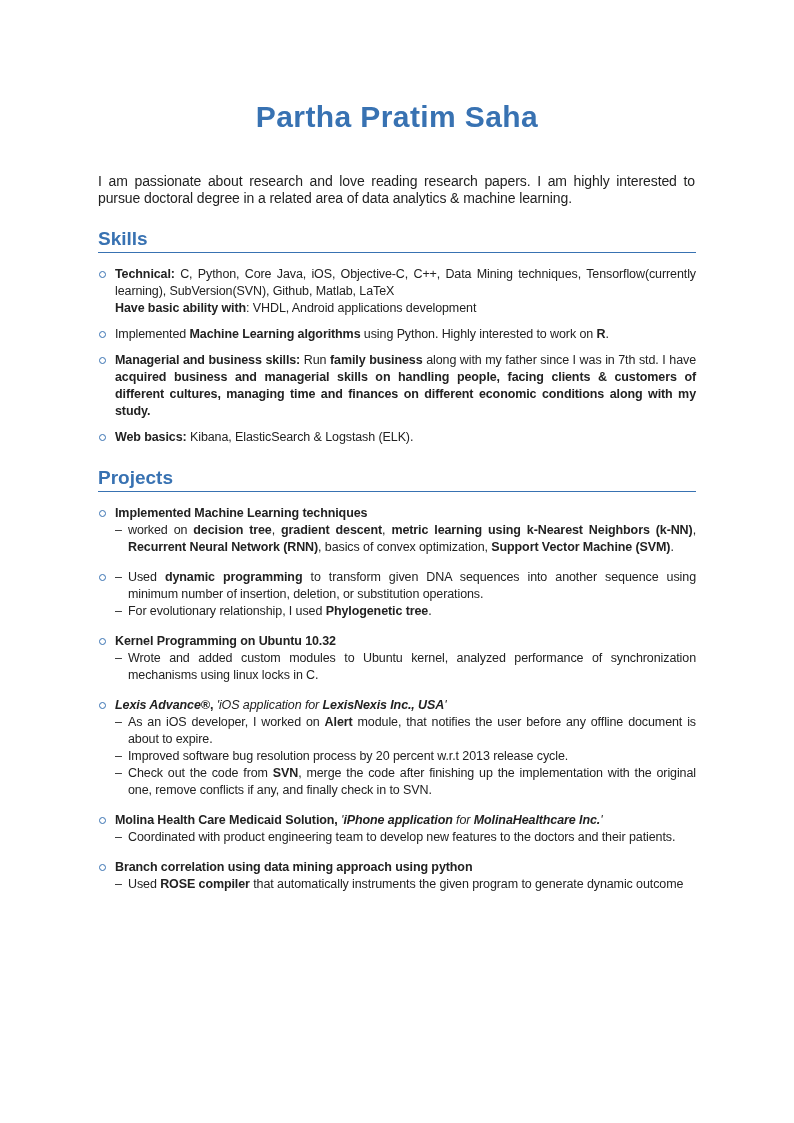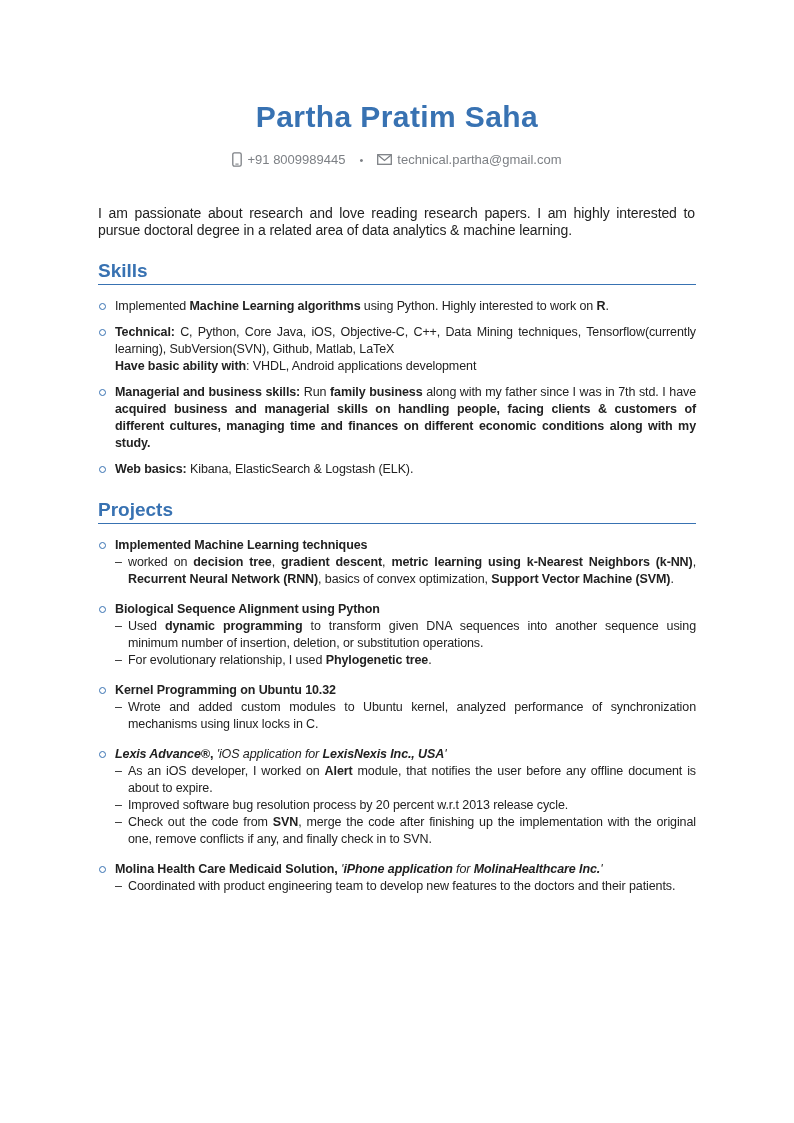--- a/index.html
+++ b/index.html
@@ -62,52 +62,35 @@
   }
   svg{display:block;}
 </style>
 </head>
 <body>
 
 <div class="page">
 
   <header class="header">
     <h1 class="name">Partha Pratim Saha</h1>
-    <div class="contact-row">
-      <span class="icon">
-        <svg width="10" height="15" viewBox="0 0 10 15">
-          <rect x="0.8" y="0.8" width="8.4" height="13.4" rx="1.6" fill="none" stroke="#7d8085" stroke-width="1.3"></rect>
-          <line x1="3.4" y1="12.1" x2="6.6" y2="12.1" stroke="#7d8085" stroke-width="1.1"></line>
-        </svg>
-      </span>
-      <span>+91 8009989445</span>
-      <span class="sep">•</span>
-      <span class="icon">
-        <svg width="15" height="11" viewBox="0 0 15 11">
-          <rect x="0.7" y="0.7" width="13.6" height="9.6" fill="none" stroke="#7d8085" stroke-width="1.3"></rect>
-          <path d="M1.2 1.2 L7.5 6.4 L13.8 1.2" fill="none" stroke="#7d8085" stroke-width="1.3"></path>
-        </svg>
-      </span>
-      <span>technical.partha@gmail.com</span>
-    </div>
   </header>
 
   <p class="summary">I am passionate about research and love reading research papers. I am highly interested to pursue doctoral degree in a related area of data analytics &amp; machine learning.</p>
 
   <div id="sections-root">
       <section class="cv-section section-skills">
         <h2 class="section-title">Skills</h2>
         <ul>
           <li class="item">
             <span class="ring"></span>
-            <div><span>Implemented </span><span style="font-weight: 700;">Machine Learning algorithms</span><span> using Python. Highly interested to work on </span><span style="font-weight: 700;">R</span><span>.</span></div>
+            <div><span style="font-weight: 700;">Technical:</span><span>  C, Python, Core Java, iOS, Objective-C, C++, Data Mining techniques, Tensorflow(currently learning), SubVersion(SVN), Github, Matlab, LaTeX</span><br><span style="font-weight: 700;">Have basic ability with</span><span>: VHDL, Android applications development</span></div>
           </li>
           <li class="item">
             <span class="ring"></span>
-            <div><span style="font-weight: 700;">Technical:</span><span>  C, Python, Core Java, iOS, Objective-C, C++, Data Mining techniques, Tensorflow(currently learning), SubVersion(SVN), Github, Matlab, LaTeX</span><br><span style="font-weight: 700;">Have basic ability with</span><span>: VHDL, Android applications development</span></div>
+            <div><span>Implemented </span><span style="font-weight: 700;">Machine Learning algorithms</span><span> using Python. Highly interested to work on </span><span style="font-weight: 700;">R</span><span>.</span></div>
           </li>
           <li class="item">
             <span class="ring"></span>
             <div><span style="font-weight: 700;">Managerial and business skills:</span><span> Run </span><span style="font-weight: 700;">family business</span><span> along with my father since I was in 7th std. I have </span><span style="font-weight: 700;">acquired business and managerial skills on handling people, facing clients &amp; customers of different cultures, managing time and finances on different economic conditions along with my study.</span></div>
           </li>
           <li class="item">
             <span class="ring"></span>
             <div><span style="font-weight: 700;">Web basics:</span><span> Kibana, ElasticSearch &amp; Logstash (ELK).</span></div>
           </li>
         </ul>
@@ -120,21 +103,20 @@
             <div><span style="font-weight: 700;">Implemented Machine Learning techniques</span></div>
             <ul class="sub-list">
               <li class="sub-item">
                 <span class="dash">–</span>
                 <div><span>worked on </span><span style="font-weight: 700;">decision tree</span><span>, </span><span style="font-weight: 700;">gradient descent</span><span>, </span><span style="font-weight: 700;">metric learning using k-Nearest Neighbors (k-NN)</span><span>, </span><span style="font-weight: 700;">Recurrent Neural Network (RNN)</span><span>, basics of convex optimization, </span><span style="font-weight: 700;">Support Vector Machine (SVM)</span><span>.</span></div>
               </li>
             </ul>
           </li>
           <li class="item">
             <span class="ring"></span>
-            <div><span style="font-weight: 700;">Biological Sequence Alignment using Python</span></div>
             <ul class="sub-list">
               <li class="sub-item">
                 <span class="dash">–</span>
                 <div><span>Used </span><span style="font-weight: 700;">dynamic programming</span><span> to transform given DNA sequences into another sequence using minimum number of insertion, deletion, or substitution operations.</span></div>
               </li>
               <li class="sub-item">
                 <span class="dash">–</span>
                 <div><span>For evolutionary relationship, I used </span><span style="font-weight: 700;">Phylogenetic tree</span><span>.</span></div>
               </li>
             </ul>

